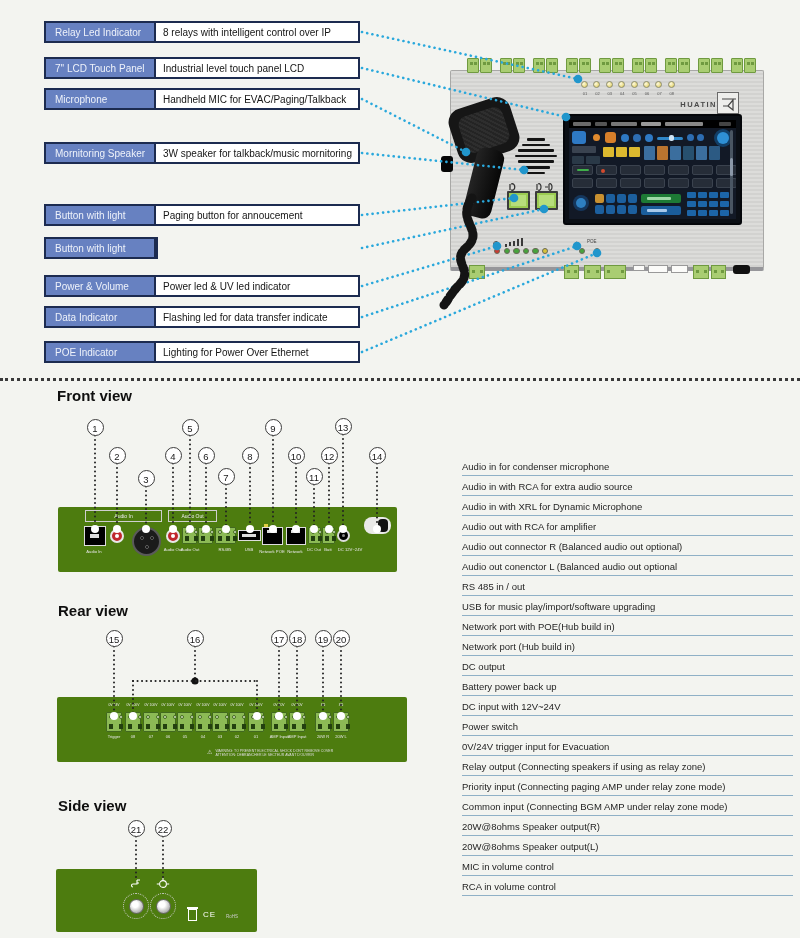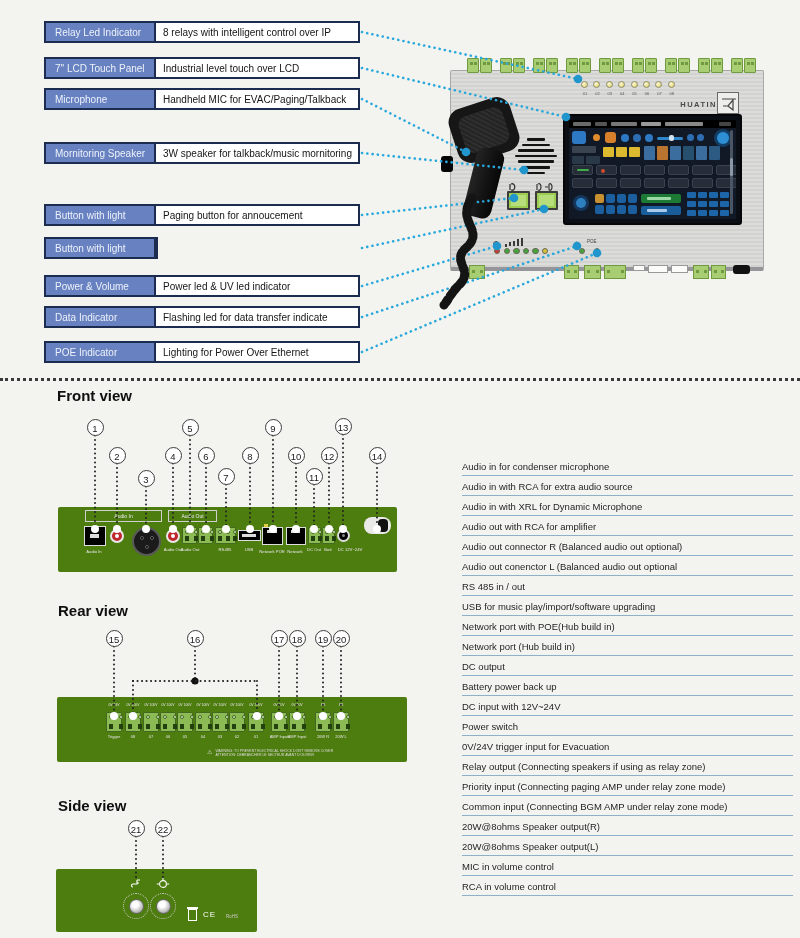--- a/index.html
+++ b/index.html
@@ -38,21 +38,21 @@
 <body>
 
 <div id="canvas">
   <div id="top-labels">
       <div class="callout-row" style="top: 21px; box-sizing: border-box; position: absolute;">
         <div class="callout-chip" style="box-sizing: border-box;">Relay Led Indicator</div>
         <div class="callout-desc" style="box-sizing: border-box;">8 relays with intelligent control over IP</div>
       </div>
       <div class="callout-row" style="top: 57px; box-sizing: border-box; position: absolute;">
         <div class="callout-chip" style="box-sizing: border-box;">7" LCD Touch Panel</div>
-        <div class="callout-desc" style="box-sizing: border-box;">Industrial level touch over LCD</div>
+        <div class="callout-desc" style="box-sizing: border-box;">Industrial level touch panel LCD</div>
       </div>
       <div class="callout-row" style="top: 88px; box-sizing: border-box; position: absolute;">
         <div class="callout-chip" style="box-sizing: border-box;">Microphone</div>
         <div class="callout-desc" style="box-sizing: border-box;">Handheld MIC for EVAC/Paging/Talkback</div>
       </div>
       <div class="callout-row" style="top: 142px; box-sizing: border-box; position: absolute;">
         <div class="callout-chip" style="box-sizing: border-box;">Mornitoring Speaker</div>
         <div class="callout-desc" style="box-sizing: border-box;">3W speaker for talkback/music mornitoring</div>
       </div>
       <div class="callout-row" style="top: 204px; box-sizing: border-box; position: absolute;">

